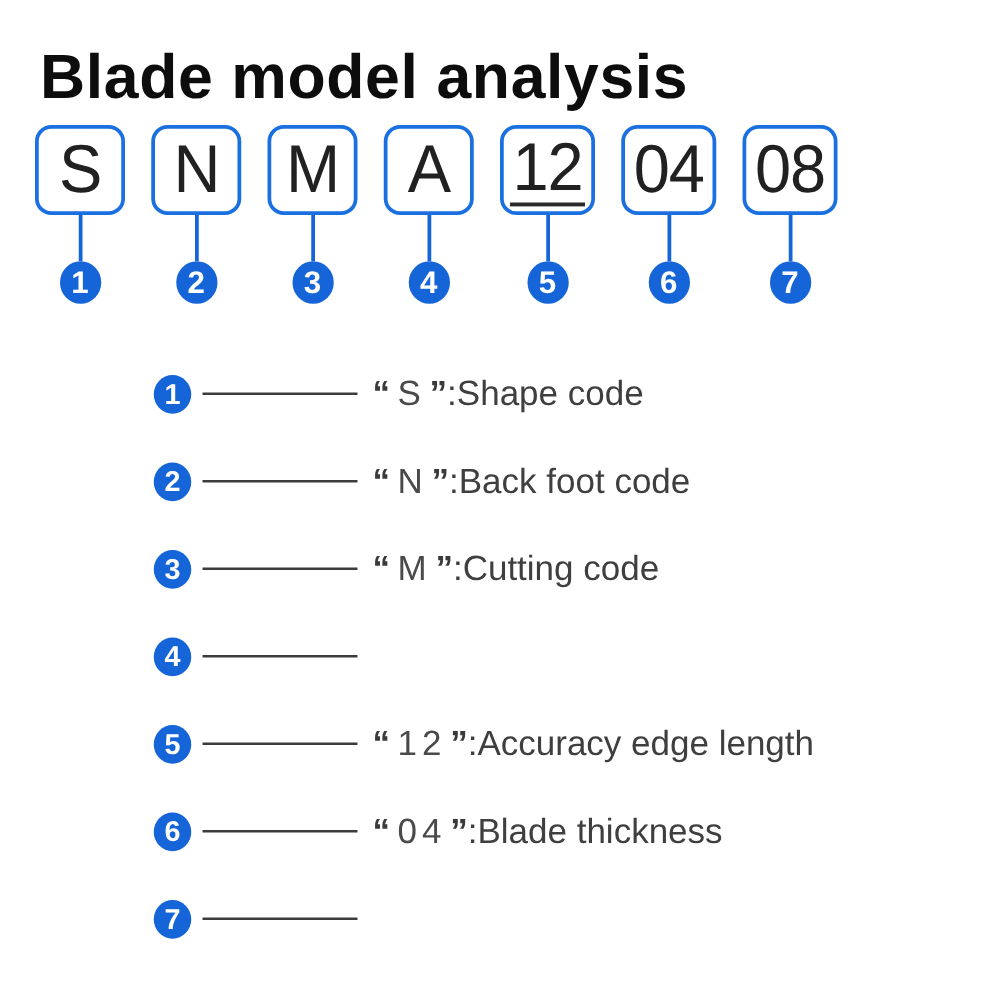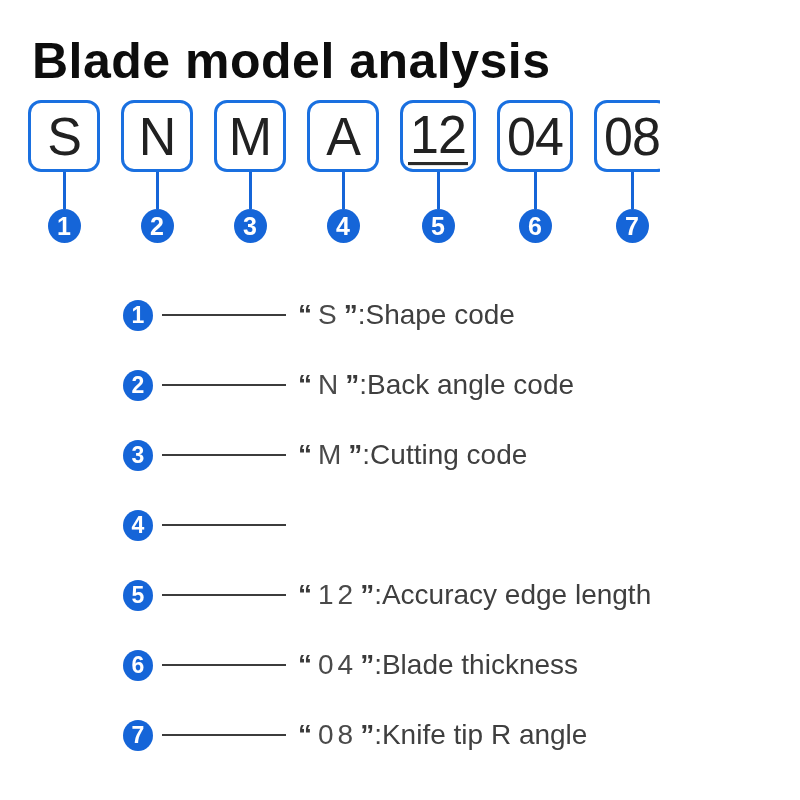--- a/index.html
+++ b/index.html
@@ -7,20 +7,21 @@
     padding: 0;
     background: #ffffff;
     font-family: "Liberation Sans", sans-serif;
   }
   .canvas {
     position: relative;
     width: 660px;
     height: 800px;
     background: #ffffff;
     overflow: hidden;
+    padding-left: 44px;
   }
   .title {
     position: absolute;
     left: 32px;
     top: 32px;
     font-size: 50px;
     font-weight: bold;
     letter-spacing: 0.5px;
     color: #0d0d0d;
     white-space: nowrap;
@@ -202,21 +203,21 @@
 
     <div class="legend-row">
       <div class="legend-badge">1</div>
       <div class="legend-line"></div>
       <div class="legend-text"><span class="quote">“</span><span class="legend-code">S</span><span class="quote">”</span><span>:Shape code</span></div>
     </div>
 
     <div class="legend-row">
       <div class="legend-badge">2</div>
       <div class="legend-line"></div>
-      <div class="legend-text"><span class="quote">“</span><span class="legend-code">N</span><span class="quote">”</span><span>:Back angle code</span></div>
+      <div class="legend-text"><span class="quote">“</span><span class="legend-code">N</span><span class="quote">”</span><span>:Back foot code</span></div>
     </div>
 
     <div class="legend-row">
       <div class="legend-badge">3</div>
       <div class="legend-line"></div>
       <div class="legend-text"><span class="quote">“</span><span class="legend-code">M</span><span class="quote">”</span><span>:Cutting code</span></div>
     </div>
 
     <div class="legend-row">
       <div class="legend-badge">4</div>
@@ -231,18 +232,17 @@
 
     <div class="legend-row">
       <div class="legend-badge">6</div>
       <div class="legend-line"></div>
       <div class="legend-text"><span class="quote">“</span><span class="legend-code">04</span><span class="quote">”</span><span>:Blade thickness</span></div>
     </div>
 
     <div class="legend-row">
       <div class="legend-badge">7</div>
       <div class="legend-line"></div>
-      <div class="legend-text"><span class="quote">“</span><span class="legend-code">08</span><span class="quote">”</span><span>:Knife tip R angle</span></div>
     </div>
 
   </div>
 
 </div>
 
 </body></html>

